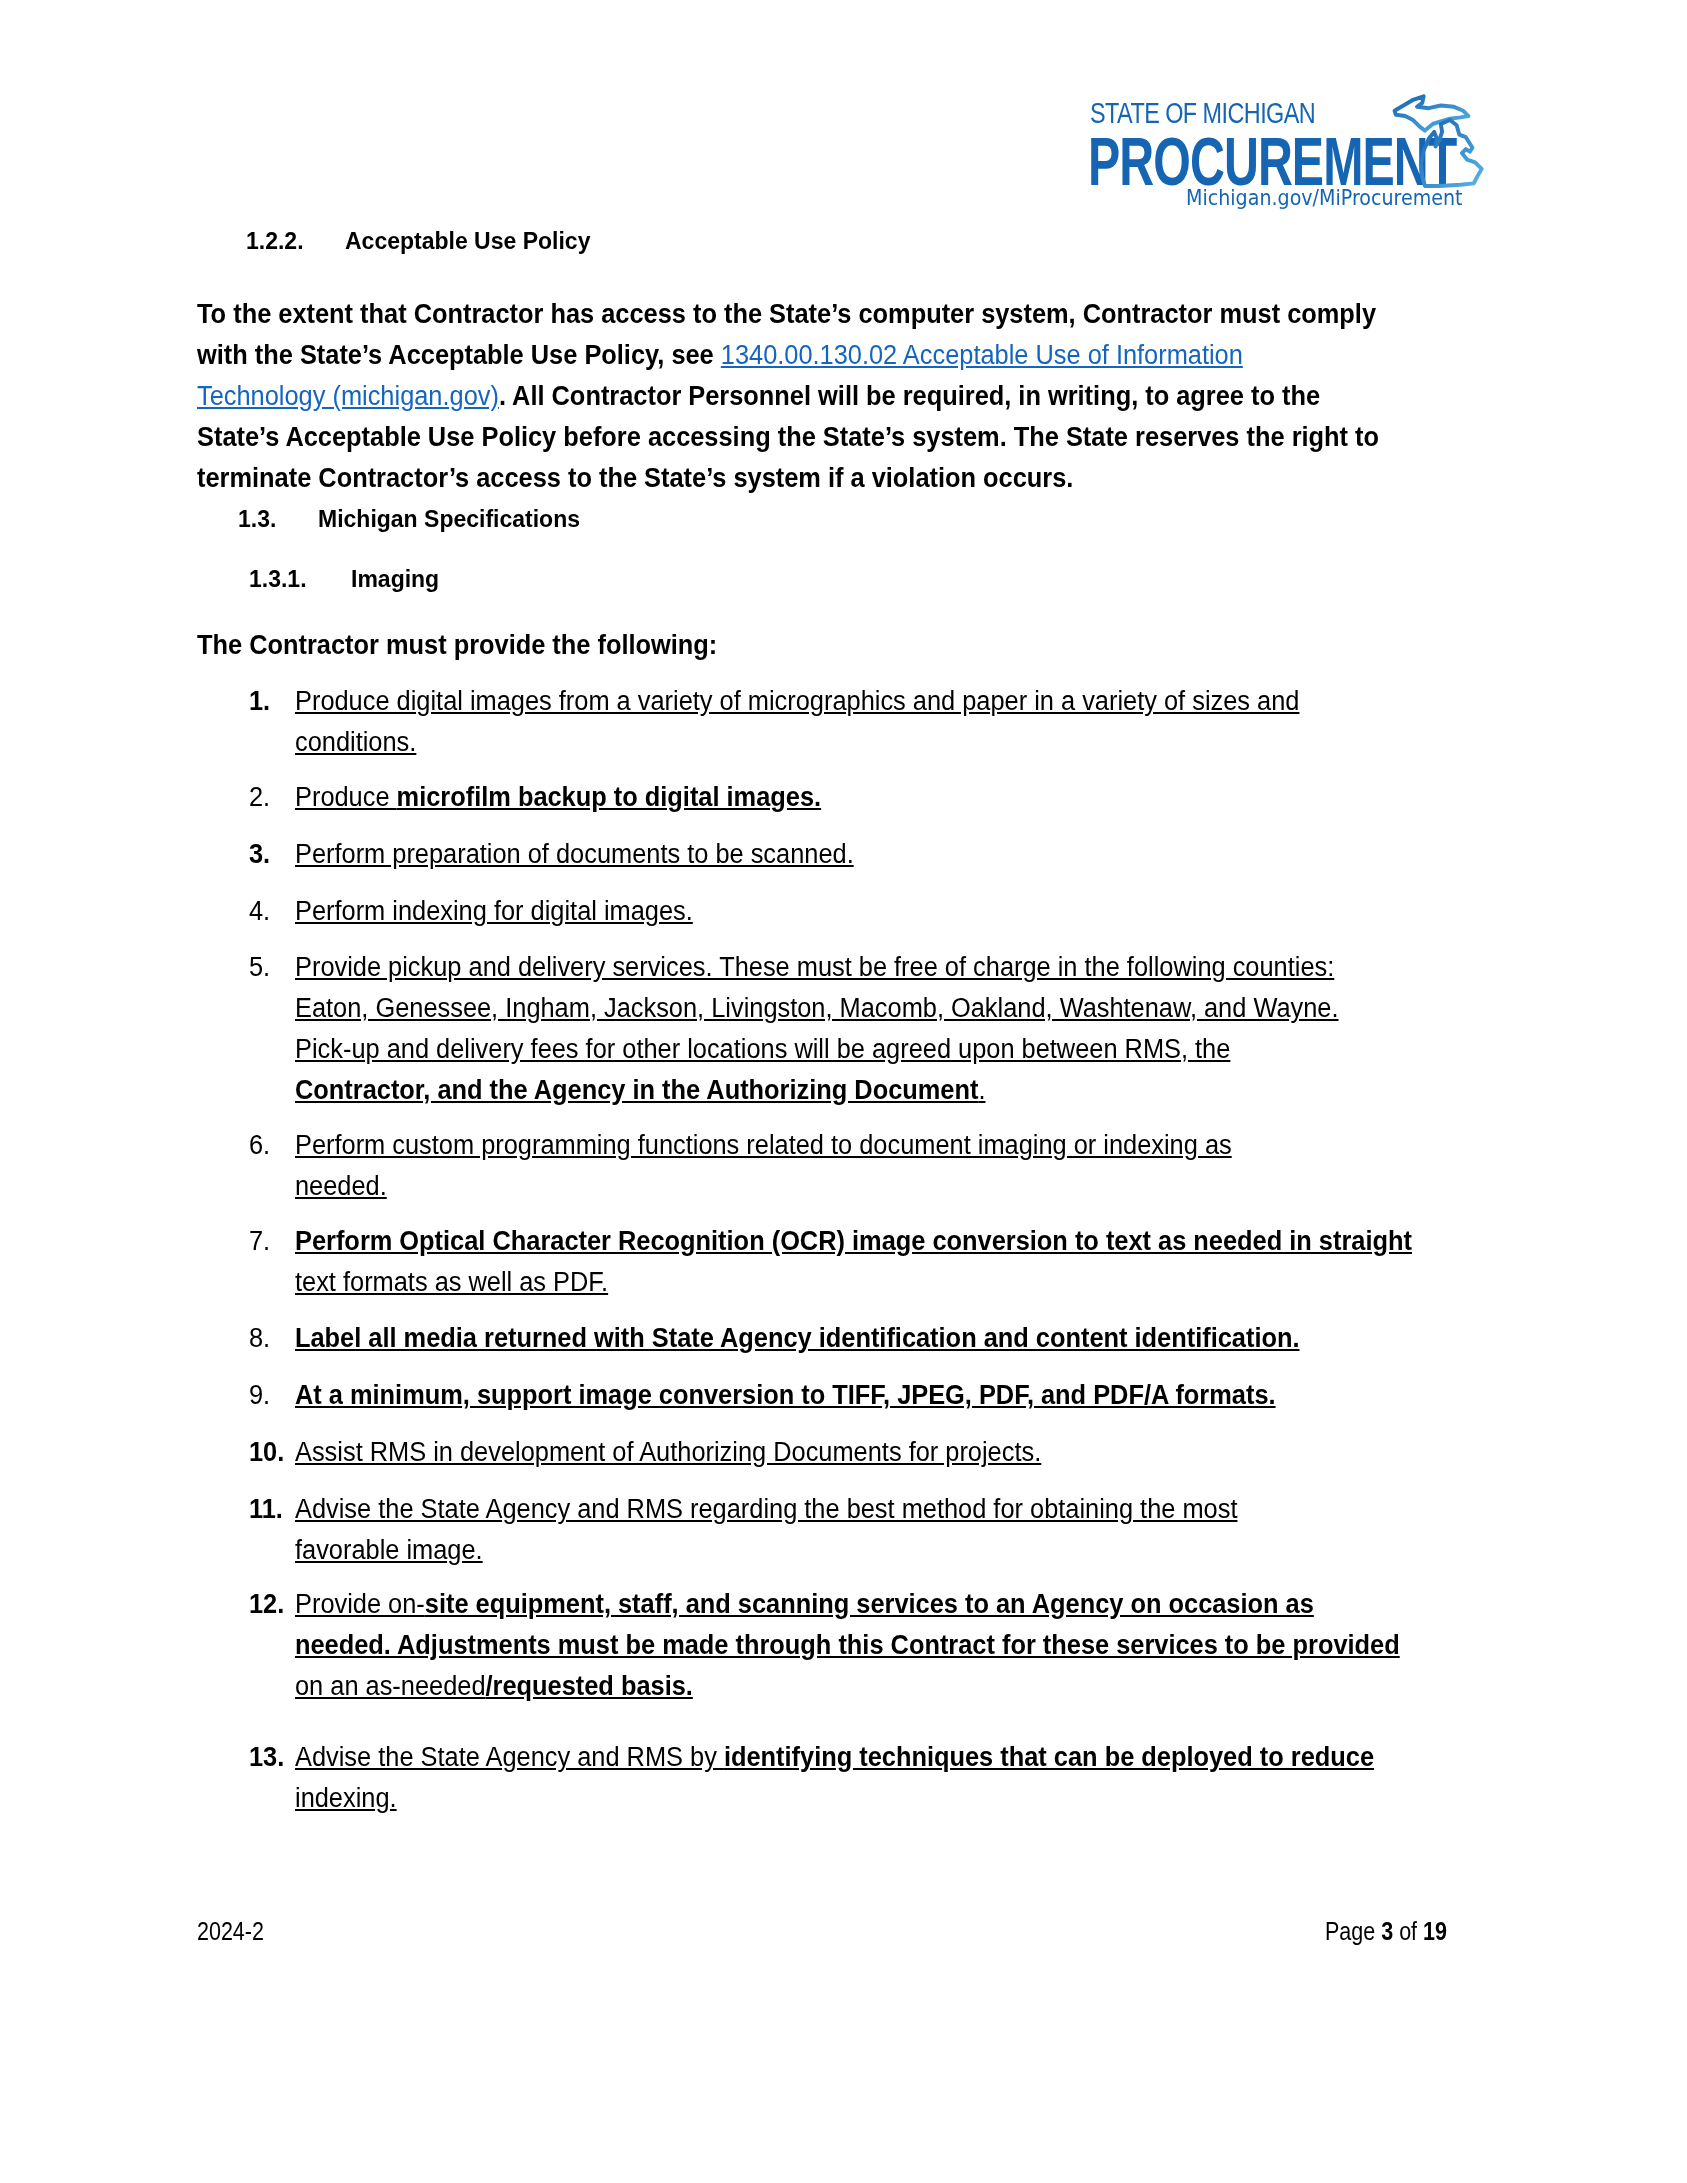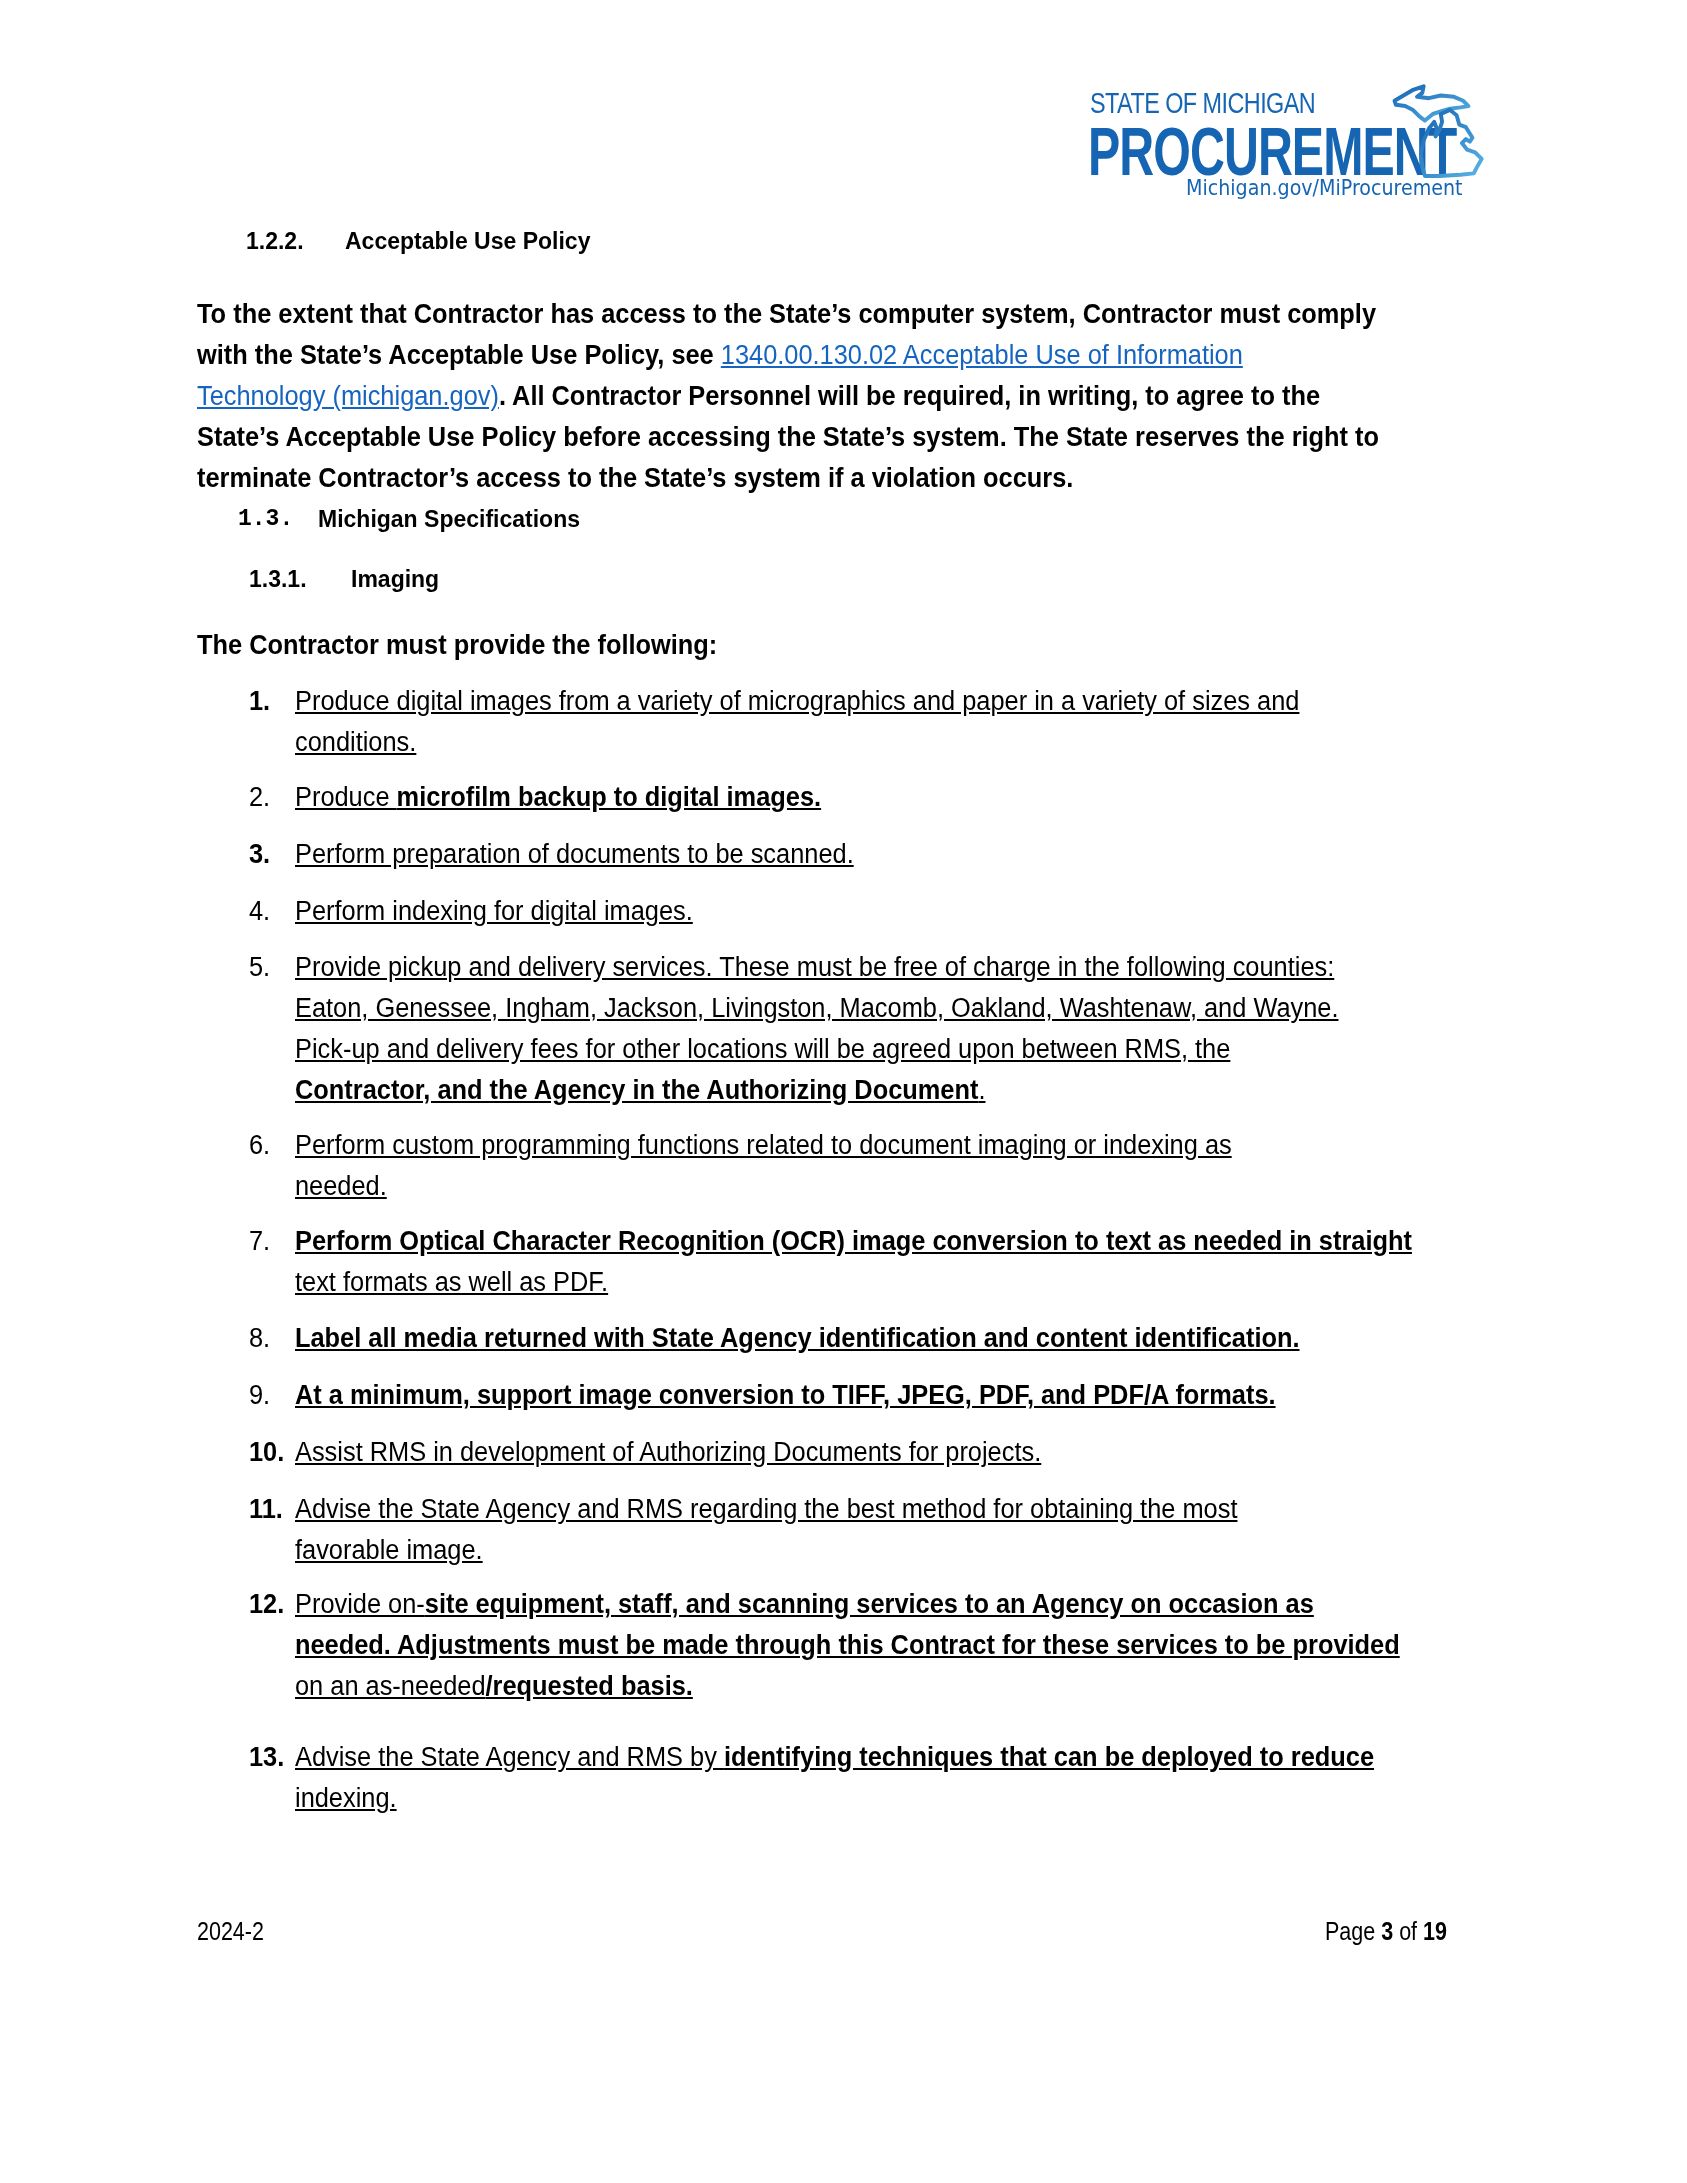--- a/index.html
+++ b/index.html
@@ -11,21 +11,21 @@
       width: 1687px;
       height: 2183px;
       position: relative;
       overflow: hidden;
       font-family: "Liberation Sans", sans-serif;
       color: #000000;
     }
     .logo {
       position: absolute;
       left: 1085px;
-      top: 80px;
+      top: 90px;
       width: 410px;
       height: 126px;
       text-align: right;
     }
     .logo-top {
       position: absolute;
       left: 5.3px;
       top: 8px;
       font-family: "Liberation Sans Narrow", "Liberation Sans", sans-serif;
       font-size: 30px;
@@ -171,21 +171,21 @@
 <div class="h-title" style="left:345px; top:230px;">Acceptable Use Policy</div>
 
 <div class="para" style="top:282px;margin-top:12px;">
   <span class="line"><span>To the extent that Contractor has access to the State’s computer system, Contractor must comply</span></span>
   <span class="line"><span>with the State’s Acceptable Use Policy, see </span><a class="link" href="#">1340.00.130.02 Acceptable Use of Information</a></span>
   <span class="line"><a class="link" href="#">Technology (michigan.gov)</a><span>. All Contractor Personnel will be required, in writing, to agree to the</span></span>
   <span class="line"><span>State’s Acceptable Use Policy before accessing the State’s system. The State reserves the right to</span></span>
   <span class="line"><span>terminate Contractor’s access to the State’s system if a violation occurs.</span></span>
 </div>
 
-<div class="h-num" style="left:238px; top:508px;font-family:Liberation Mono, monospace;">1.3.</div>
+<div class="h-num" style="left:238px; top:508px;">1.3.</div>
 <div class="h-title" style="left:318px; top:508px;">Michigan Specifications</div>
 
 <div class="h-num" style="left:249px; top:568px; font-weight:700;">1.3.1.</div>
 <div class="h-title" style="left:351px; top:568px; font-weight:700;">Imaging</div>
 
 <div class="text b" style="left:197px; top:625px;">The Contractor must provide the following:</div>
 
 <div id="list">
     <div class="list-item" style="top: 681px;">
       <span class="num b">1.</span>

